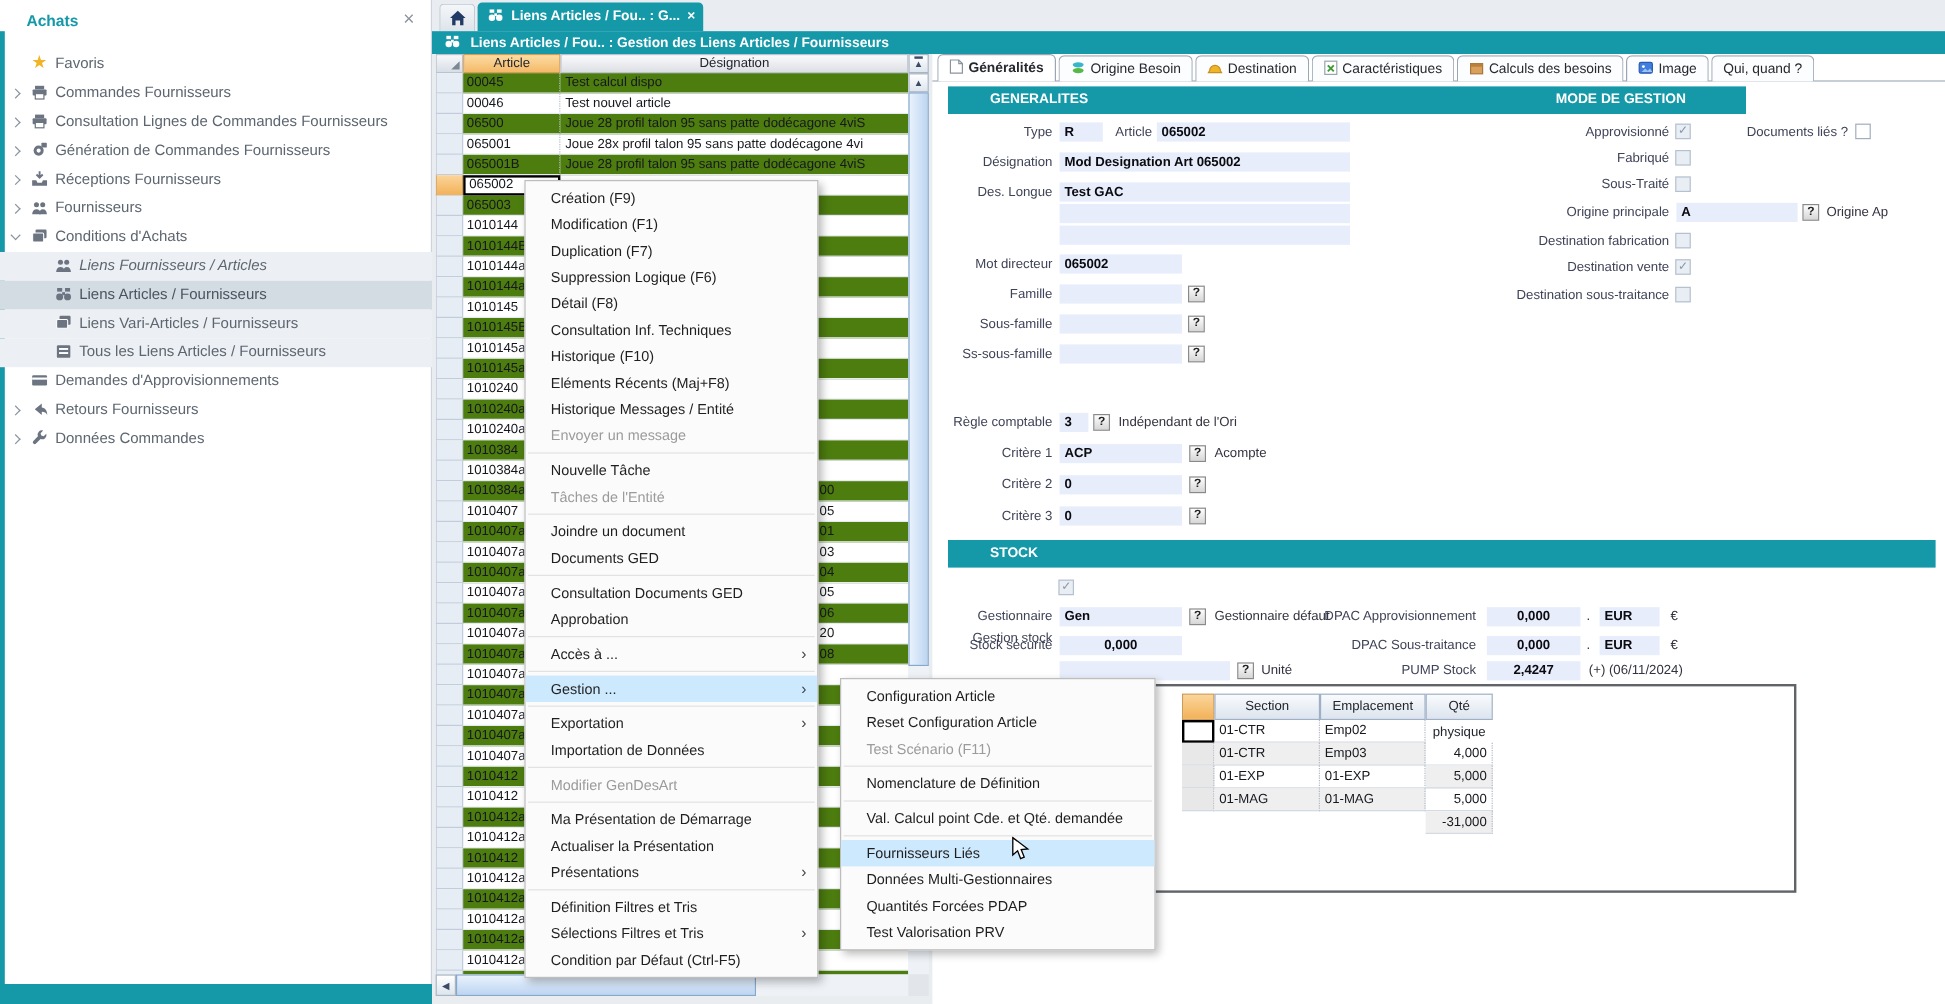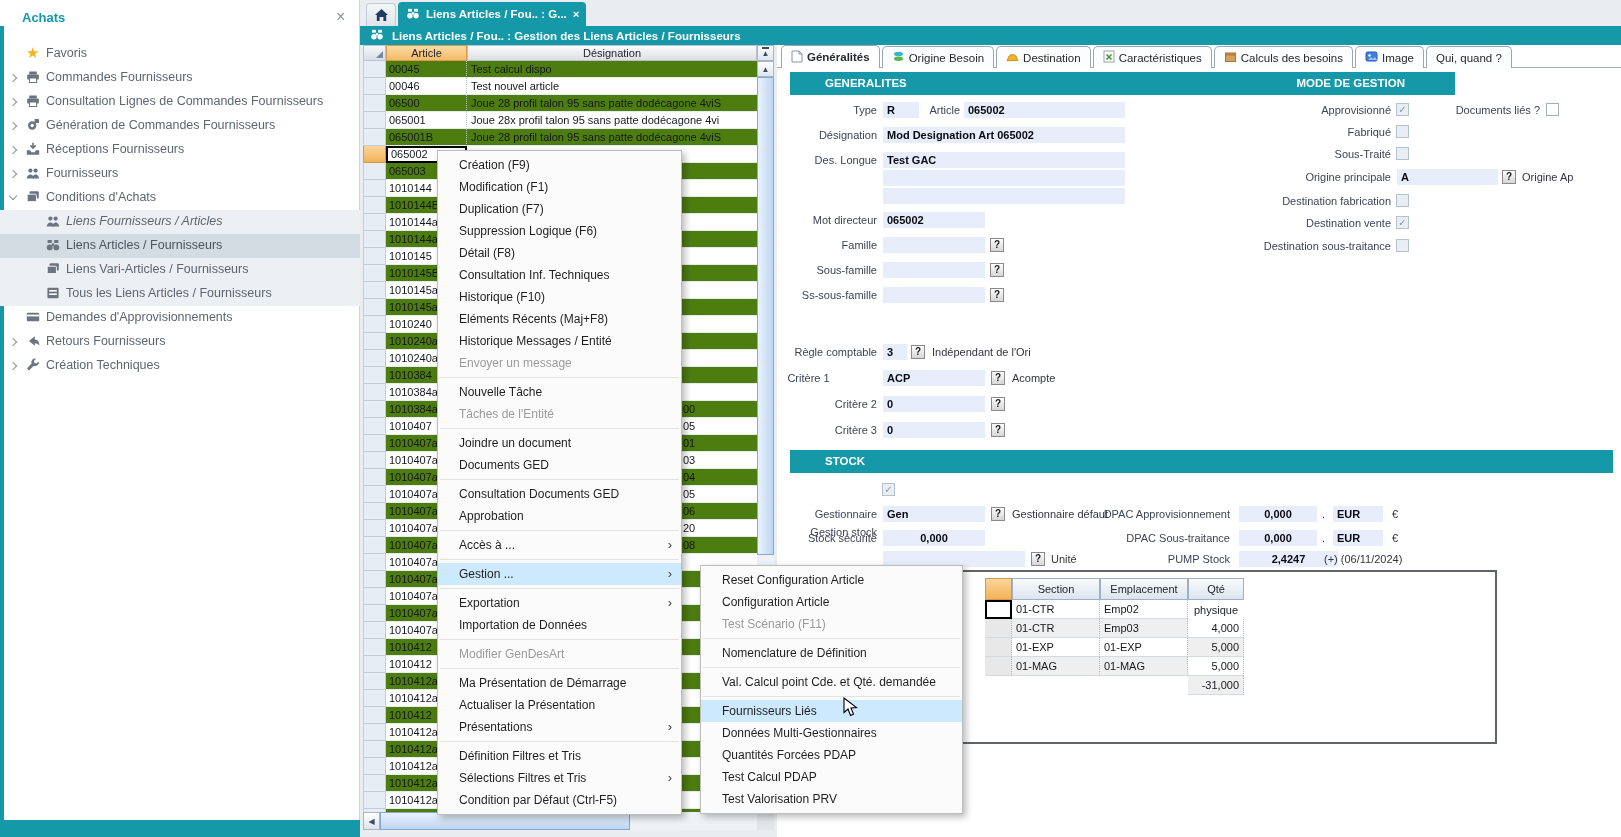--- a/index.html
+++ b/index.html
@@ -236,21 +236,21 @@
           <span class="sb-ic" style="left:26px"><svg width="14" height="14" viewBox="0 0 14 14">
               <path d="M8.8 2.2 L3 7 l5.8 4.8 V9.2 c2.4 0 3.6 0.8 4.6 2.6 0 -3.6 -1.8 -6 -4.6 -6.2 z" fill="#6b7480"></path>
             </svg></span>
           <span class="sb-lab" style="left:46px">Retours Fournisseurs</span>
         </div>
         <div class="sb-item" style="top: 354px;">
           <span class="chev right"></span>
           <span class="sb-ic" style="left:26px"><svg width="14" height="14" viewBox="0 0 14 14">
               <path d="M12.6 3.4 a3.6 3.6 0 0 1 -4.8 4.4 L4 11.6 a1.5 1.5 0 0 1 -2.2 -2.2 L5.6 5.6 a3.6 3.6 0 0 1 4.4 -4.8 L7.8 3 l0.6 2 2 0.6 z" fill="#6b7480"></path>
             </svg></span>
-          <span class="sb-lab" style="left:46px">Création Techniques</span>
+          <span class="sb-lab" style="left:46px">Données Commandes</span>
         </div>
       </div>
     <div class="sb-bottom"></div>
   </aside>
 
   <div class="tabbar">
     <div class="hometab">
       <span id="home-ic"><svg width="15" height="14" viewBox="0 0 15 14">
             <path d="M7.5 1 L14 7 h-1.8 v6 H9.4 V9 H5.6 v4 H2.8 V7 H1 z" fill="#223a66"></path>
           </svg></span>
@@ -644,21 +644,21 @@
   <div class="cb dis" style="left:1396px; top:239px;"></div>
 
   <div class="fieldlab" style="left:1440px; top:102px; width:100px;">Documents liés ?</div>
   <div class="cb" style="left:1546px; top:103px;"></div>
 
   <div class="fieldlab" style="left:740px; top:344px; width:137px;">Règle comptable</div>
   <div class="fieldval" style="left:883px; top:344px; width:24px;">3</div>
   <div class="qbtn" style="left:911px; top:345px;">?</div>
   <div class="note" style="left:932px; top:344px;">Indépendant de l'Ori</div>
 
-  <div class="fieldlab" style="left:740px; top:370px; width:137px;text-align:center;">Critère 1</div>
+  <div class="fieldlab" style="left:740px; top:370px; width:137px;">Critère 1</div>
   <div class="fieldval" style="left:883px; top:370px; width:102px;">ACP</div>
   <div class="qbtn" style="left:991px; top:371px;">?</div>
   <div class="note" style="left:1012px; top:370px;">Acompte</div>
 
   <div class="fieldlab" style="left:740px; top:396px; width:137px;">Critère 2</div>
   <div class="fieldval" style="left:883px; top:396px; width:102px;">0</div>
   <div class="qbtn" style="left:991px; top:397px;">?</div>
 
   <div class="fieldlab" style="left:740px; top:422px; width:137px;">Critère 3</div>
   <div class="fieldval" style="left:883px; top:422px; width:102px;">0</div>
@@ -685,21 +685,21 @@
   <div class="fieldlab" style="left:1040px; top:530px; width:190px;">DPAC Sous-traitance</div>
   <div class="fieldval num" style="left:1239px; top:530px; width:78px;">0,000</div>
   <div class="dot" style="left:1322px; top:530px;">.</div>
   <div class="fieldval" style="left:1333px; top:530px; width:50px;">EUR</div>
   <div class="note" style="left:1392px; top:530px;">€</div>
 
   <div class="fieldval" style="left:883px; top:551px; width:142px;"></div>
   <div class="qbtn" style="left:1031px; top:552px;">?</div>
   <div class="note" style="left:1051px; top:551px;">Unité</div>
   <div class="fieldlab" style="left:1040px; top:551px; width:190px;">PUMP Stock</div>
-  <div class="fieldval num" style="left:1239px; top:551px; width:99px;">2,4247</div>
+  <div class="fieldval num" style="left:1239px; top:551px; width:78px;">2,4247</div>
   <div class="note" style="left:1324px; top:551px;">(+) (06/11/2024)</div>
 
   <div class="frame"></div>
   <div class="stbl" id="stock-table">
       <div class="sth osel" style="left:0;top:0;width:27px"></div>
       <div class="sth" style="left:27px;top:0;width:88px">Section</div>
       <div class="sth" style="left:115px;top:0;width:88px">Emplacement</div>
       <div class="sth" style="left:203px;top:0;width:56px">Qté physique</div>
       <div class="strow" style="top: 22px; left: 0px;">
         <span class="stc rowsel" style="left:0;width:27px;background:#e8e8e8"></span>
@@ -759,31 +759,30 @@
       <div class="msep"></div>
       <div class="mi">Ma Présentation de Démarrage</div>
       <div class="mi">Actualiser la Présentation</div>
       <div class="mi">Présentations<span class="arrow">›</span></div>
       <div class="msep"></div>
       <div class="mi">Définition Filtres et Tris</div>
       <div class="mi">Sélections Filtres et Tris<span class="arrow">›</span></div>
       <div class="mi">Condition par Défaut (Ctrl-F5)</div>
     </div>
   <div class="menu submenu" id="sub-menu" style="left:700px; top:565px; width:263px;">
+      <div class="mi">Configuration Article</div>
       <div class="mi">Reset Configuration Article</div>
-      <div class="mi">Configuration Article</div>
       <div class="mi dis">Test Scénario (F11)</div>
       <div class="msep"></div>
       <div class="mi">Nomenclature de Définition</div>
       <div class="msep"></div>
       <div class="mi">Val. Calcul point Cde. et Qté. demandée</div>
       <div class="msep"></div>
       <div class="mi hl">Fournisseurs Liés</div>
       <div class="mi">Données Multi-Gestionnaires</div>
       <div class="mi">Quantités Forcées PDAP</div>
-      <div class="mi">Test Calcul PDAP</div>
       <div class="mi">Test Valorisation PRV</div>
     </div>
 
   <svg class="cursor" style="left:843px; top:697px;" width="18" height="20" viewBox="0 0 18 20">
     <path d="M1 1 L1 15.5 L5 12 L7.5 18.5 L10.5 17.2 L8 11 L13.5 10.5 Z" fill="#fff" stroke="#000" stroke-width="1.1"></path>
   </svg>
 </div>
 
 </body></html>

